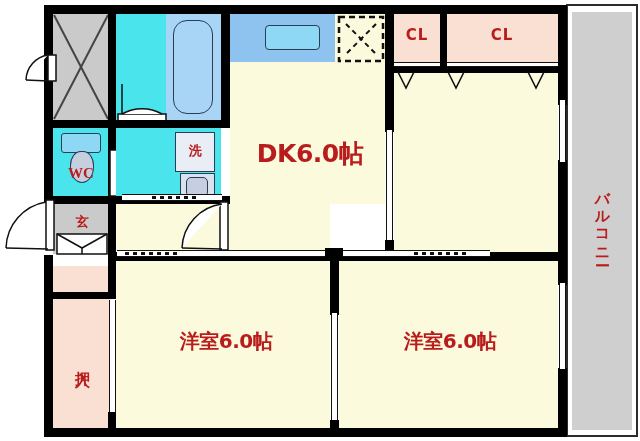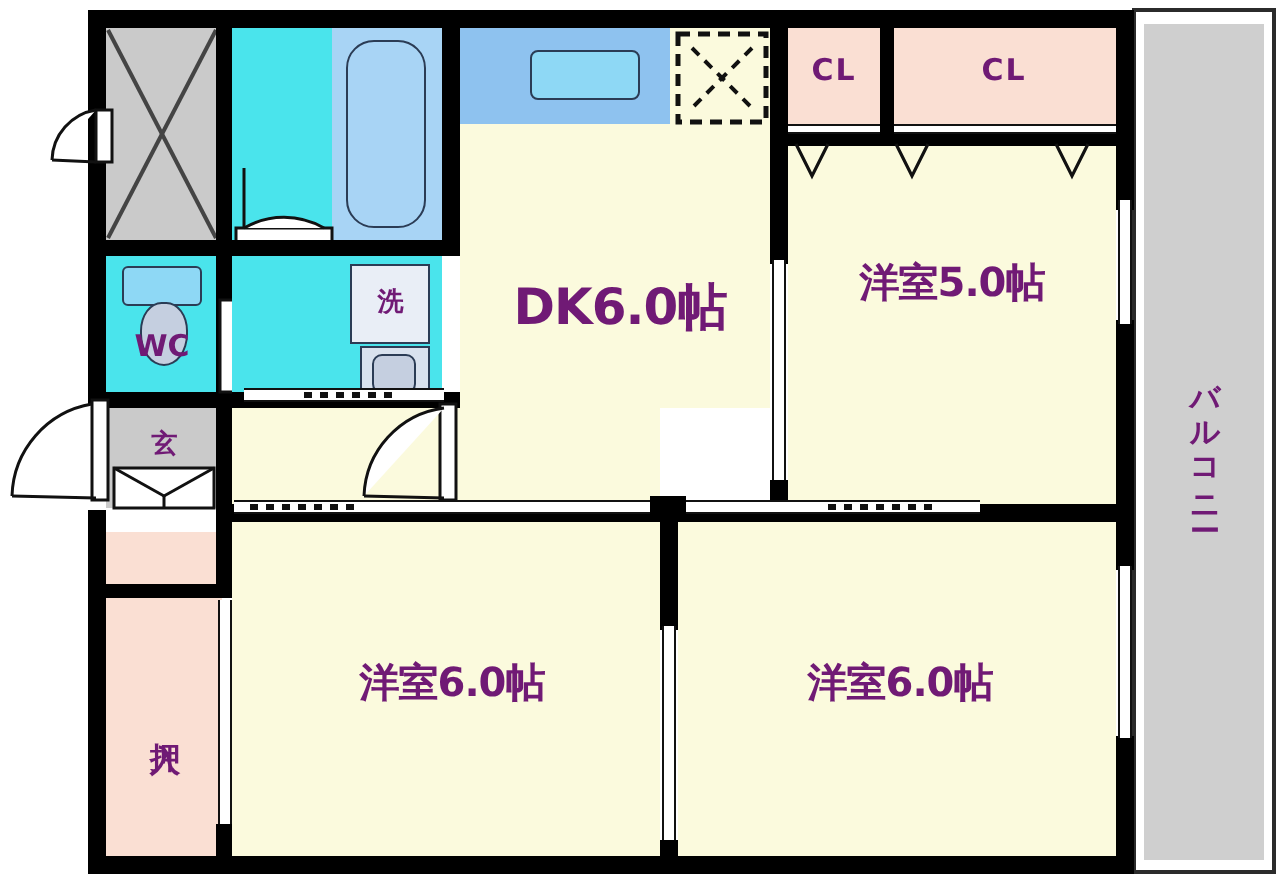--- a/index.html
+++ b/index.html
@@ -40,33 +40,33 @@
     background: #ffffff;
     border-left: 1.5px solid #111;
     border-right: 1.5px solid #111;
   }
   .dashline {
     background: repeating-linear-gradient(to right,#111 0 4px,#fff 4px 8px);
   }
 
   
   .label {
-    color: #701a75;
+    color: #b91c1c;
     font-weight: bold;
     white-space: nowrap;
     display: flex;
     align-items: center;
     justify-content: center;
     letter-spacing: -0.5px;
   }
   .lbl-room  { font-size: 20px; }
   .lbl-dk    { font-size: 25px; }
   .lbl-cl    { font-size: 15px; letter-spacing: 1px; }
   .lbl-small { font-size: 13px; }
-  .lbl-wc    { font-size: 15px; letter-spacing: 0px; }
+  .lbl-wc    { font-size: 15px; letter-spacing: 0px; font-family: Liberation Serif, serif; }
   .vert {
     writing-mode: vertical-rl;
     text-orientation: upright;
     display: block;
     text-align: center;
   }
   .lbl-balcony { font-size: 15px; letter-spacing: 2px; }
   .lbl-oshiire { font-size: 15px; letter-spacing: 1px; }
 
   
@@ -193,23 +193,20 @@
   </svg>
   <div class="abs label lbl-dk" style="left:240px; top:140px; width:140px; height:26px;">
     <span>DK6.0帖</span>
   </div>
 
   <div class="abs wall" style="left:385px; top:14px; width:9px; height:118px;"></div>
   <div class="abs slide-v" style="left:386px; top:130px; width:7px; height:110px;"></div>
   <div class="abs wall" style="left:385px; top:240px; width:9px; height:18px;"></div>
 
   <div class="abs room" style="left:394px; top:14px; width:164px; height:244px;"></div>
-  <div class="abs label lbl-room" style="left:398px; top:128px; width:156px; height:26px;">
-    <span>洋室5.0帖</span>
-  </div>
 
   <div class="abs closet" style="left:394px; top:14px; width:46px; height:48px;"></div>
   <div class="abs label lbl-cl" style="left:394px; top:24px; width:46px; height:22px;">
     <span>CL</span>
   </div>
   <div class="abs closet" style="left:446px; top:14px; width:112px; height:48px;"></div>
   <div class="abs label lbl-cl" style="left:446px; top:24px; width:112px; height:22px;">
     <span>CL</span>
   </div>
 

